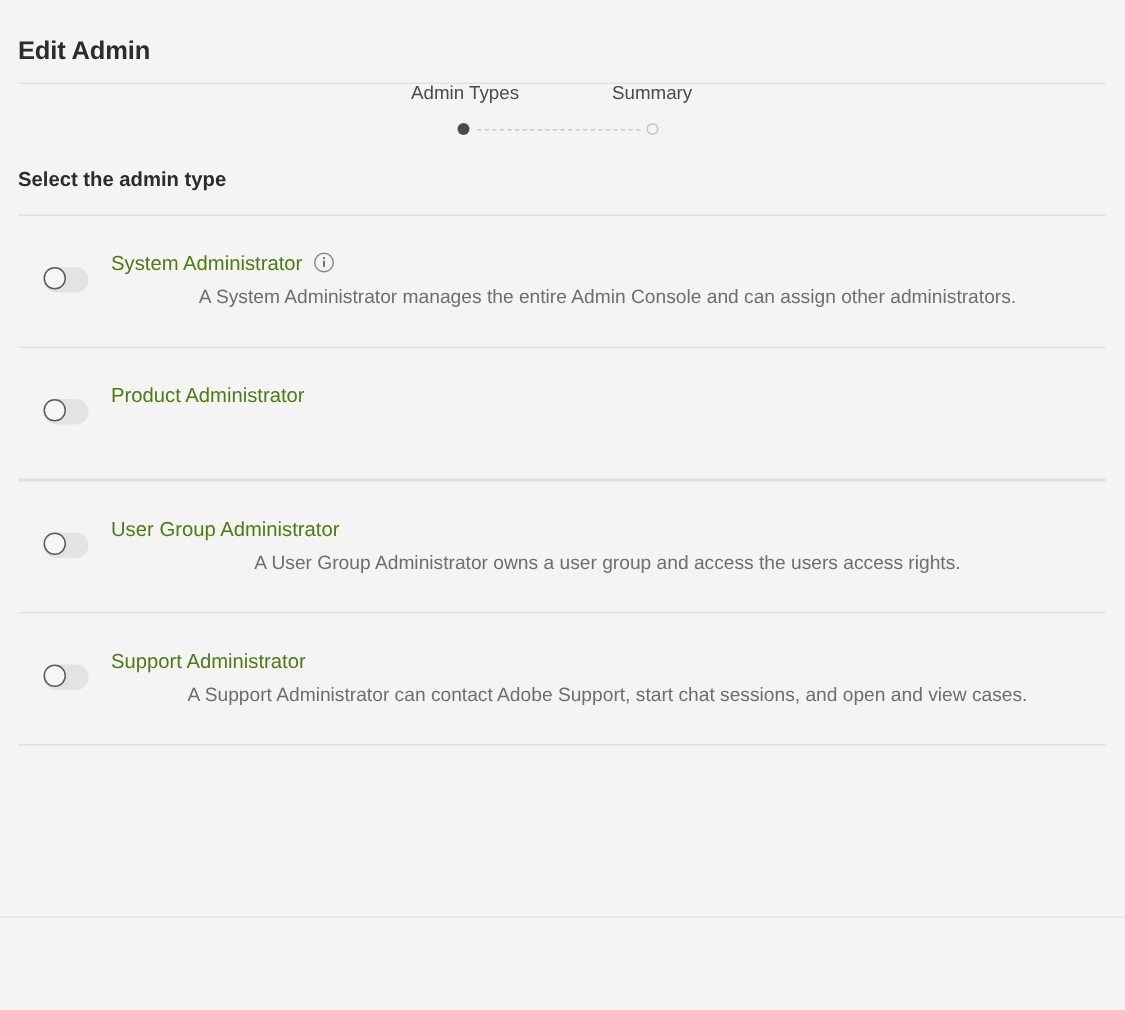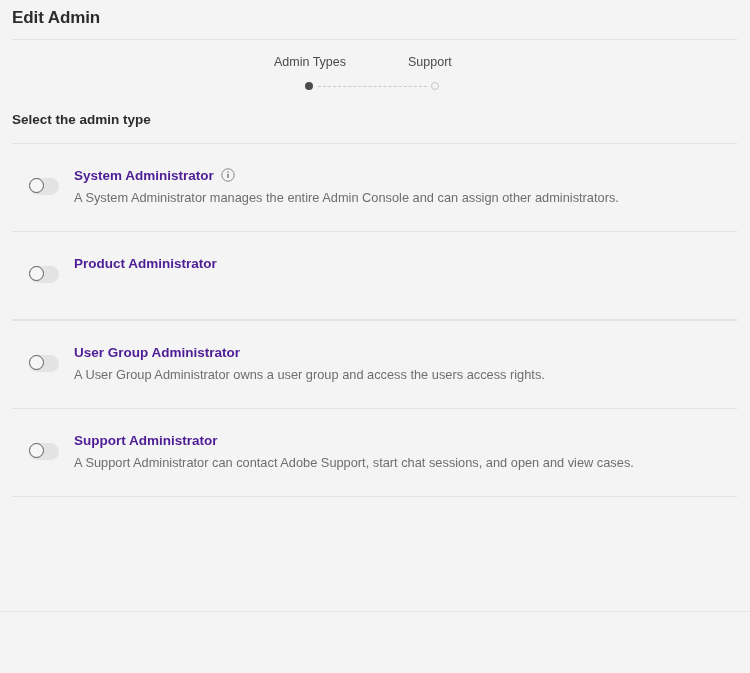--- a/index.html
+++ b/index.html
@@ -13,21 +13,21 @@
     font-family: "Liberation Sans", sans-serif;
     color: #2c2c2c;
     overflow: hidden;
     position: relative;
     -webkit-font-smoothing: antialiased;
   }
 
   
   .header {
     position: absolute;
-    left: 0; top: 0;
+    left: 0; top: 16px;
     width: 750px;
     height: 53px;
   }
   .header-title {
     position: absolute;
     left: 12px;
     top: 8px;
     font-size: 17px;
     font-weight: bold;
     color: #2c2c2c;
@@ -159,41 +159,42 @@
     top: 22px;
     right: 14px;
   }
   .row-title-line {
     display: flex;
     align-items: center;
     height: 18px;
   }
   .row-title {
     font-size: 13.5px;
-    font-weight: bold;
-    color: #4c1d95;
+    font-weight: normal;
+    color: #4d7c0f;
     white-space: nowrap;
   }
   .info-icon {
     margin-left: 7px;
     width: 14px;
     height: 14px;
     flex: 0 0 auto;
     display: inline-flex;
     align-items: center;
     justify-content: center;
   }
   .info-icon svg { display: block; }
 
   .row-desc {
     margin-top: 5px;
     font-size: 12.8px;
     color: #6e6e6e;
     line-height: 1.35;
     white-space: nowrap;
+    text-align: center;
   }
 
   
   .footer-rule {
     position: absolute;
     left: 0;
     top: 611px;
     width: 750px;
     height: 1px;
     background: #e6e6e6;
@@ -211,21 +212,21 @@
 <body>
 
 <div class="header">
   <div class="header-title">Edit Admin</div>
   <div class="header-rule"></div>
 </div>
 
 <div class="stepper">
   <div class="step-labels">
     <div class="step-label first">Admin Types</div>
-    <div class="step-label second">Support</div>
+    <div class="step-label second">Summary</div>
   </div>
   <div class="step-track">
     <div class="dot-filled"></div>
     <div class="dash-line"></div>
     <div class="dot-empty"></div>
   </div>
 </div>
 
 <div class="section-heading">Select the admin type</div>
 

